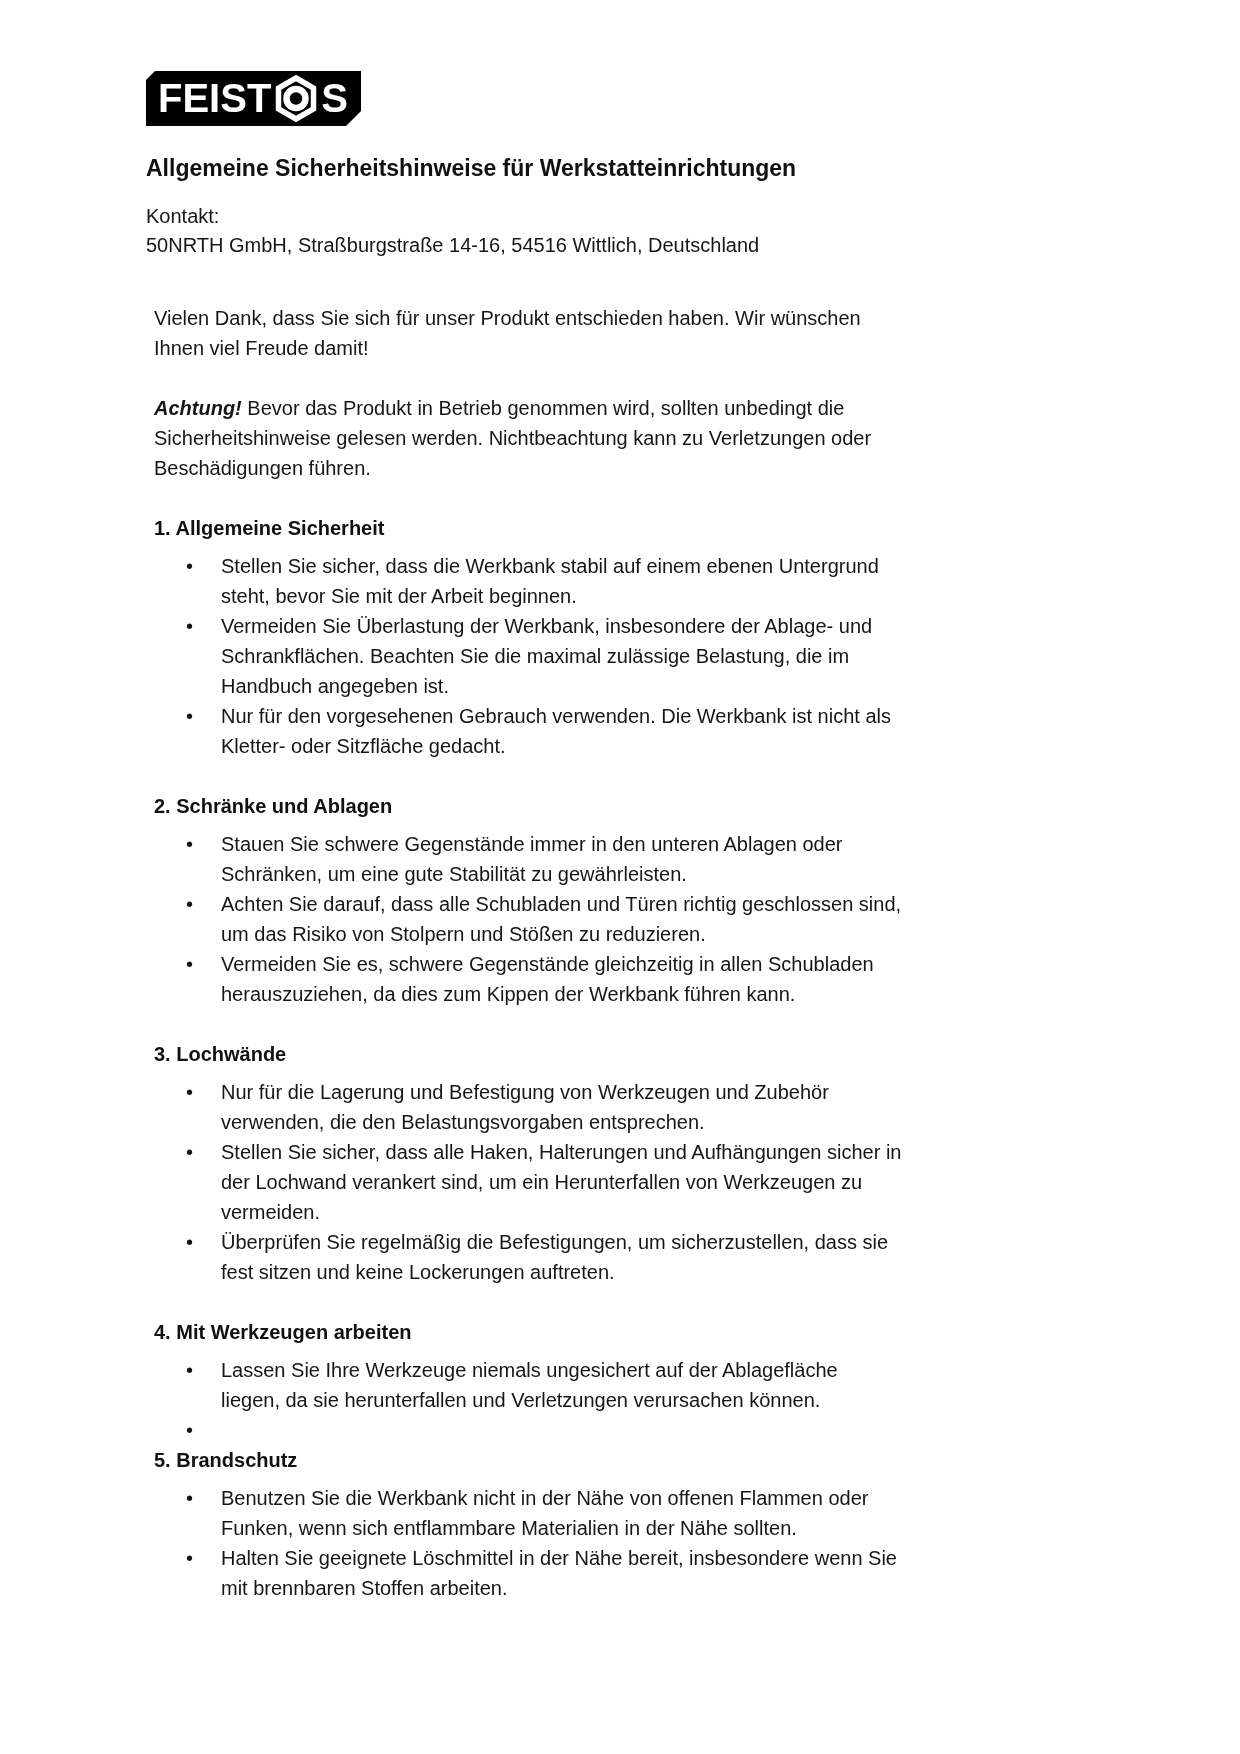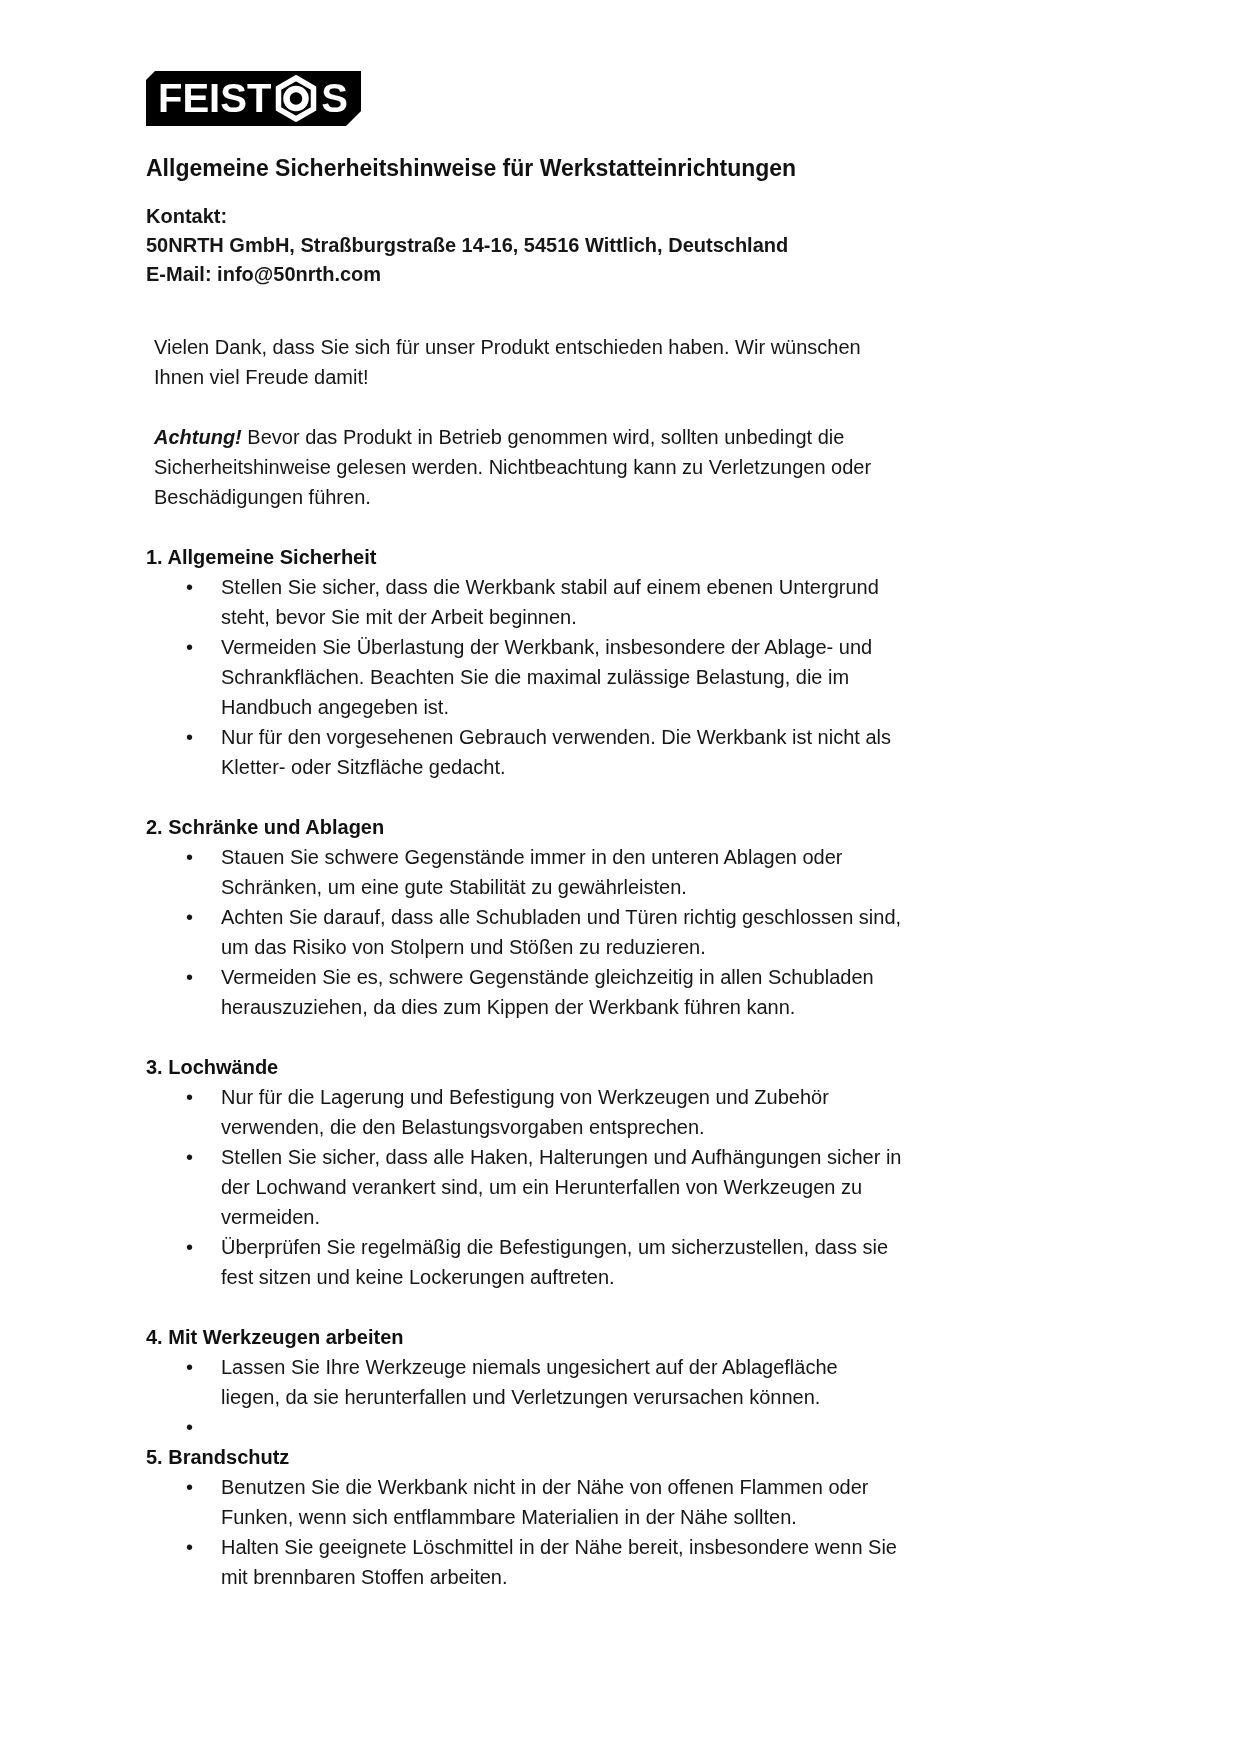--- a/index.html
+++ b/index.html
@@ -48,35 +48,35 @@
     line-height: 30px;
     font-weight: bold;
     color: #111111;
   }
   
   .contact {
     margin-top: 19px;
     font-size: 20px;
     line-height: 29px;
   }
-  .contact p { margin: 0; font-weight: bold; }
+  .contact p { margin: 0; }
   
   .para {
     margin: 8px;
     font-size: 20px;
     line-height: 30px;
     max-width: 948px;
   }
   .intro   { margin-top: 43px; }
   .warning { margin-top: 30px; }
   .warning strong { font-weight: bold; font-style: italic; }
   
   .section { margin-top: 30px; }
   .section-heading {
-    margin: 0;
+    margin: 8px;
     font-size: 20px;
     line-height: 30px;
     font-weight: bold;
     color: #111111;
   }
   .bullets {
     margin: 0;
     padding: 0;
     list-style: none;
   }
@@ -108,21 +108,20 @@
       <circle cx="21" cy="23.5" r="9.5" fill="none" stroke="#ffffff" stroke-width="6.5"></circle>
     </svg>
     <span class="logo-text">S</span>
   </div>
 
   <h1 class="doc-title">Allgemeine Sicherheitshinweise für Werkstatteinrichtungen</h1>
 
   <div class="contact">
     <p>Kontakt:</p>
     <p>50NRTH GmbH, Straßburgstraße 14-16, 54516 Wittlich, Deutschland</p>
-    <p>E-Mail: info@50nrth.com</p>
   </div>
 
   <p class="para intro">Vielen Dank, dass Sie sich für unser Produkt entschieden haben. Wir wünschen Ihnen viel Freude damit!</p>
 
   <p class="para warning"><strong>Achtung!</strong><span> Bevor das Produkt in Betrieb genommen wird, sollten unbedingt die Sicherheitshinweise gelesen werden. Nichtbeachtung kann zu Verletzungen oder Beschädigungen führen.</span></p>
 
   <div id="sections">
   <section class="section">
     <h2 class="section-heading">1. Allgemeine Sicherheit</h2>
     <ul class="bullets">

